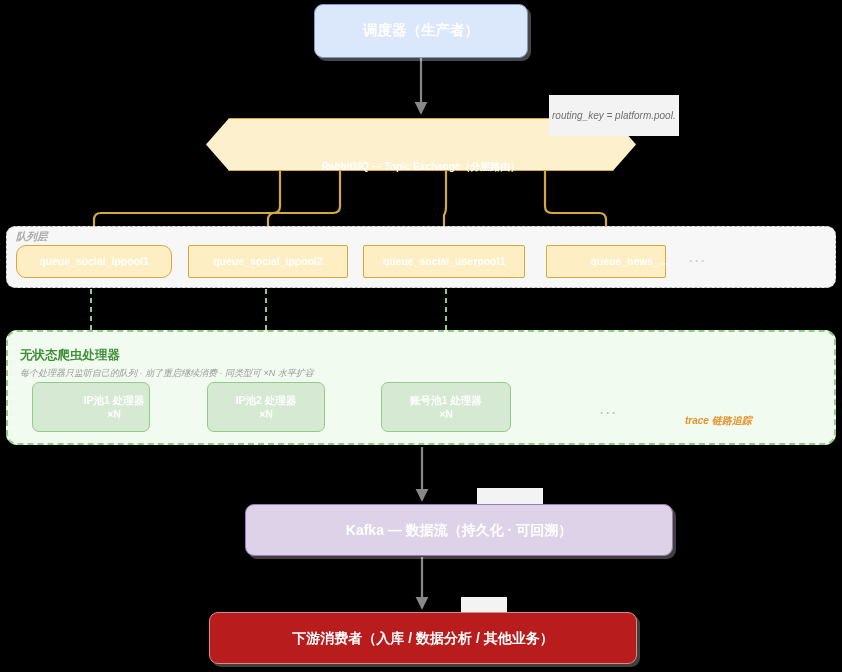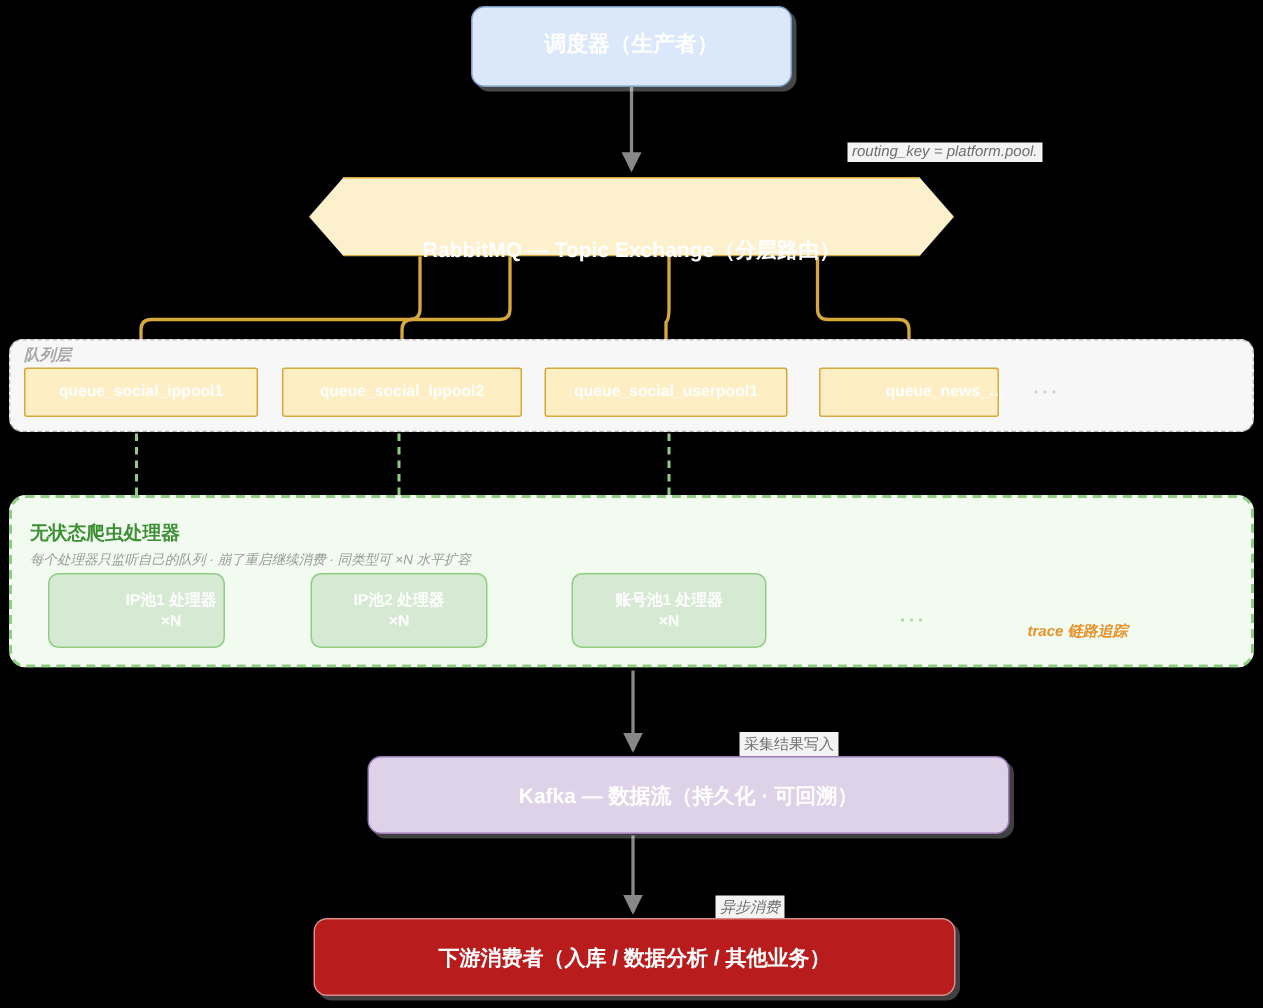--- a/index.html
+++ b/index.html
@@ -13,30 +13,30 @@
   #scheduler{left:314px;top:4px;width:214px;height:54px;background:#dbe7fa;border:1.4px solid #7a9cc6;
              border-radius:9px;font-size:14.5px;box-shadow:3px 3px 0 rgba(255,255,255,.28);}
 
   
   #exchange-wrap{position:absolute;left:206px;top:118px;width:430px;height:53px;}
   #exchange-shape{position:absolute;inset:0;background:#fdf0cd;border:1.4px solid #d6a93c;
      clip-path:polygon(5.4% 0,94.6% 0,100% 50%,94.6% 100%,5.4% 100%,0 50%);}
   #exchange-shadow{position:absolute;left:4px;top:4px;width:430px;height:53px;background:rgba(255,255,255,.25);
      clip-path:polygon(5.4% 0,94.6% 0,100% 50%,94.6% 100%,5.4% 100%,0 50%);z-index:-1;}
   #exchange-label{position:absolute;inset:0;display:flex;align-items:center;justify-content:center;
-     color:#fff;font-weight:bold;font-size:14px;margin-top:44px;}
+     color:#fff;font-weight:bold;font-size:10px;margin-top:44px;}
 
   
   #queue-group{position:absolute;left:6px;top:226px;width:830px;height:62px;background:#f7f7f7;
      border:1.4px dashed #b9b9b9;border-radius:9px;box-sizing:border-box;}
   #queue-group-title{position:absolute;left:16px;top:230px;font-size:10.5px;font-style:italic;font-weight:bold;
      color:#a8a8a8;}
   .queue-box{position:absolute;top:245px;height:33px;background:#fdeec4;border:1.2px solid #d6a93c;
      border-radius:2px;font-size:10.5px;font-weight:bold;color:#fff;}
-  #q0{left:16px;width:156px;}
+  #q0{left:16px;width:156px;border-radius:10px;}
   #q1{left:188px;width:160px;}
   #q2{left:363px;width:162px;}
   #q3{left:546px;width:120px;padding-left:48px;}
   #queue-ellipsis{position:absolute;left:689px;top:254px;font-size:12px;font-weight:bold;color:#cfcfcf;letter-spacing:2px;}
 
   
   #proc-group{position:absolute;left:6px;top:330px;width:830px;height:115px;background:#f1fbf0;
      border:2.2px dashed #8fce82;border-radius:11px;box-sizing:border-box;}
   #proc-title{position:absolute;left:20px;top:347px;font-size:12.5px;font-weight:bold;color:#3f8f36;font-family:Liberation Mono, monospace;}
   #proc-sub{position:absolute;left:20px;top:367px;font-size:9px;font-style:italic;color:#9a9a9a;}
@@ -49,21 +49,21 @@
   #trace-note{position:absolute;left:685px;top:414px;font-size:10px;font-style:italic;font-weight:bold;color:#e8922b;}
 
   
   #kafka{left:209px;top:504px;width:428px;height:52px;background:#ded2e8;border:1.4px solid #9b7cb8;
      border-radius:9px;font-size:14px;box-shadow:3px 3px 0 rgba(255,255,255,.25);margin-left:36px;}
   #consumer{left:209px;top:612px;width:428px;height:52px;background:#b91c1c;border:1.4px solid #d98a86;
      border-radius:9px;font-size:14px;box-shadow:3px 3px 0 rgba(255,255,255,.25);}
 
   
   .edge-label{position:absolute;background:#f3f3f3;color:#6f6f6f;font-size:10px;font-style:italic;
-     padding:1px 3px;white-space:nowrap;margin-left:16px;}
+     padding:15px 3px;white-space:nowrap;}
   #lbl-routing{left:549px;top:95px;}
   #lbl-kafka{left:477px;top:488px;font-style:normal;}
   #lbl-consume{left:461px;top:597px;}
 
   svg.edges{position:absolute;left:0;top:0;width:842px;height:672px;pointer-events:none;}
 </style>
 </head>
 <body>
 
 <div id="stage">

